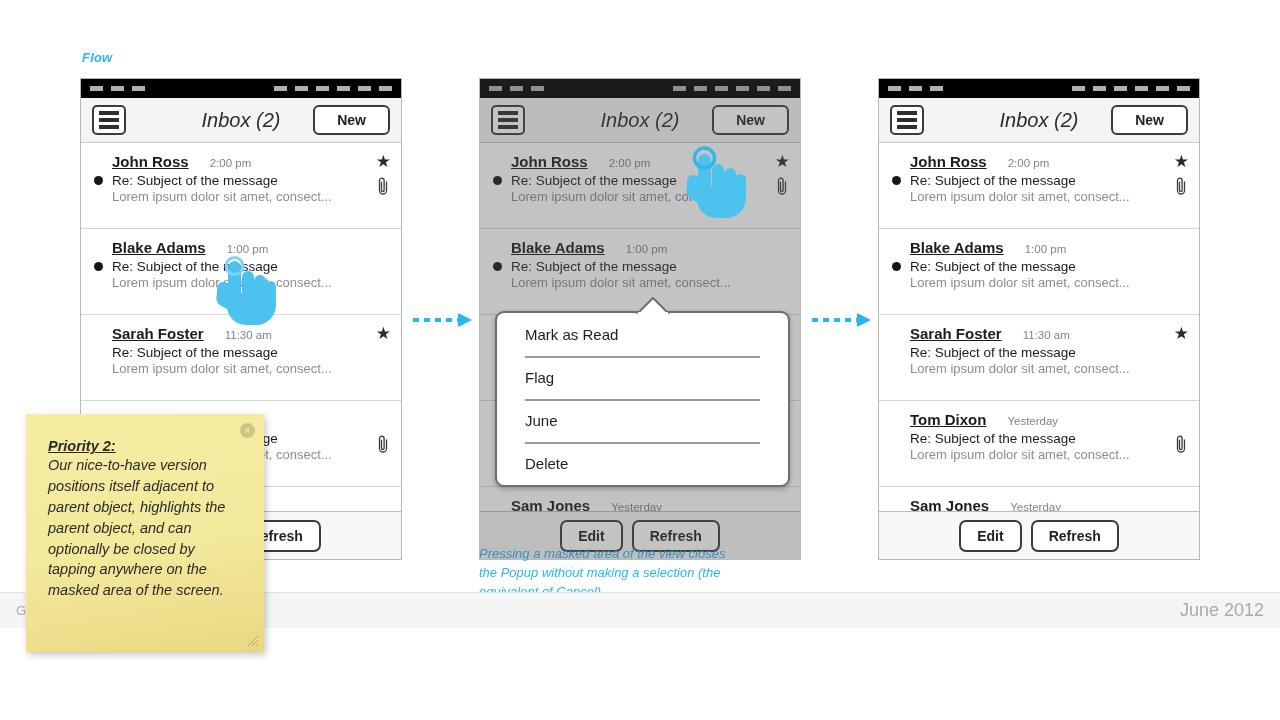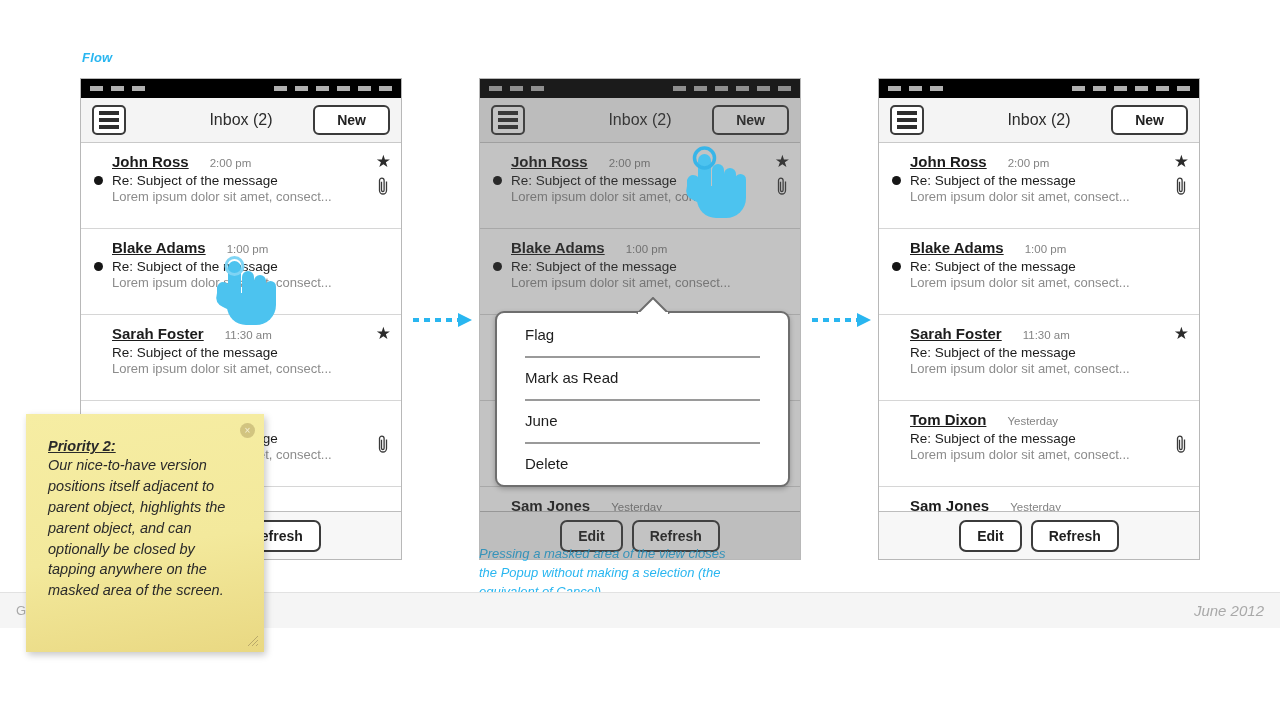--- a/index.html
+++ b/index.html
@@ -76,23 +76,24 @@
     align-items: center;
     gap: 3px;
     box-sizing: border-box;
     flex: 0 0 auto;
   }
   .hamburger i { display:block; width: 20px; height: 4px; background: #2e2e2e; }
   .phdr-title {
     position: absolute;
     left: 0; right: 0;
     text-align: center;
-    font-size: 16px;
+    font-size: 20px;
     color: #2b2b2b;
     pointer-events: none;
+    font-style: italic;
   }
   .newbtn {
     margin-left: auto;
     border: 2px solid #3b3b3b;
     border-radius: 6px;
     background: #fff;
     font-size: 14px;
     font-weight: bold;
     color: #222;
     padding: 5px 22px;
@@ -265,21 +266,21 @@
     height: 36px;
     background: #f5f5f5;
     border-top: 1px solid #e2e2e2;
     display: flex;
     align-items: center;
     padding: 0 16px;
     box-sizing: border-box;
   }
   .footer-left { font-size: 13px; color: #a9a9a9; }
   .footer-mid { font-size: 13px; color: #4a4a4a; margin-left: 0; }
-  .footer-right { margin-left: auto; font-size: 15px; color: #a9a9a9; font-style: italic; }
+  .footer-right { margin-left: auto; font-size: 18px; color: #a9a9a9; }
 </style>
 </head>
 <body>
 
 <div id="stage">
 
   <div class="flow-label">Flow</div>
 
   <div class="phone p1">
     <div class="statusbar">
@@ -458,22 +459,22 @@
 
     <div class="mask"></div>
 
     <div class="popup">
       <div class="popup-tail">
         <svg width="34" height="17" viewBox="0 0 34 17">
           <path d="M1 17 L17 1 L33 17" fill="#ffffff" stroke="#6e6e6e" stroke-width="2"></path>
           <rect x="2" y="15" width="30" height="4" fill="#ffffff"></rect>
         </svg>
       </div>
+      <div class="popup-item">Mark as Read</div>
       <div class="popup-item">Flag</div>
-      <div class="popup-item">Mark as Read</div>
       <div class="popup-item">June</div>
       <div class="popup-item">Delete</div>
     </div>
   </div>
 
   <svg class="hand" style="left:683px; top:146px; width:66px; height:76px;" viewBox="0 0 66 76">
     <g fill="#4cc3ef">
       <rect x="15" y="8" width="13" height="40" rx="6.5"></rect>
       <rect x="29" y="18" width="12" height="32" rx="6"></rect>
       <rect x="41" y="22" width="12" height="28" rx="6"></rect>

